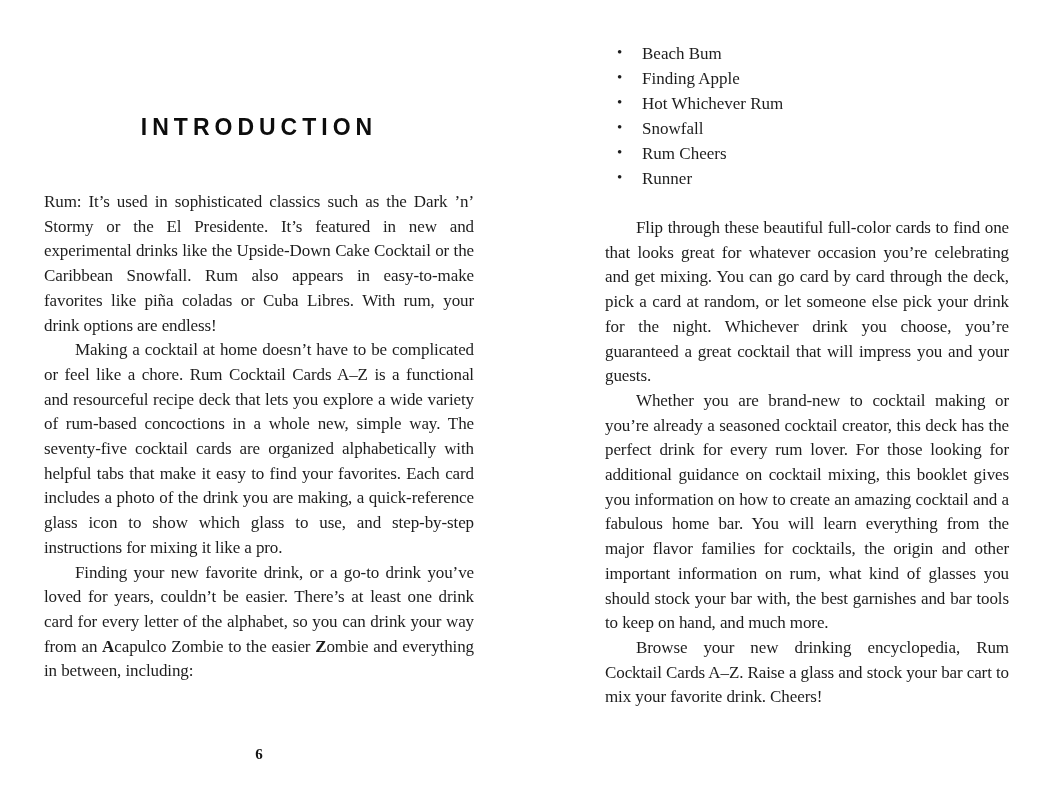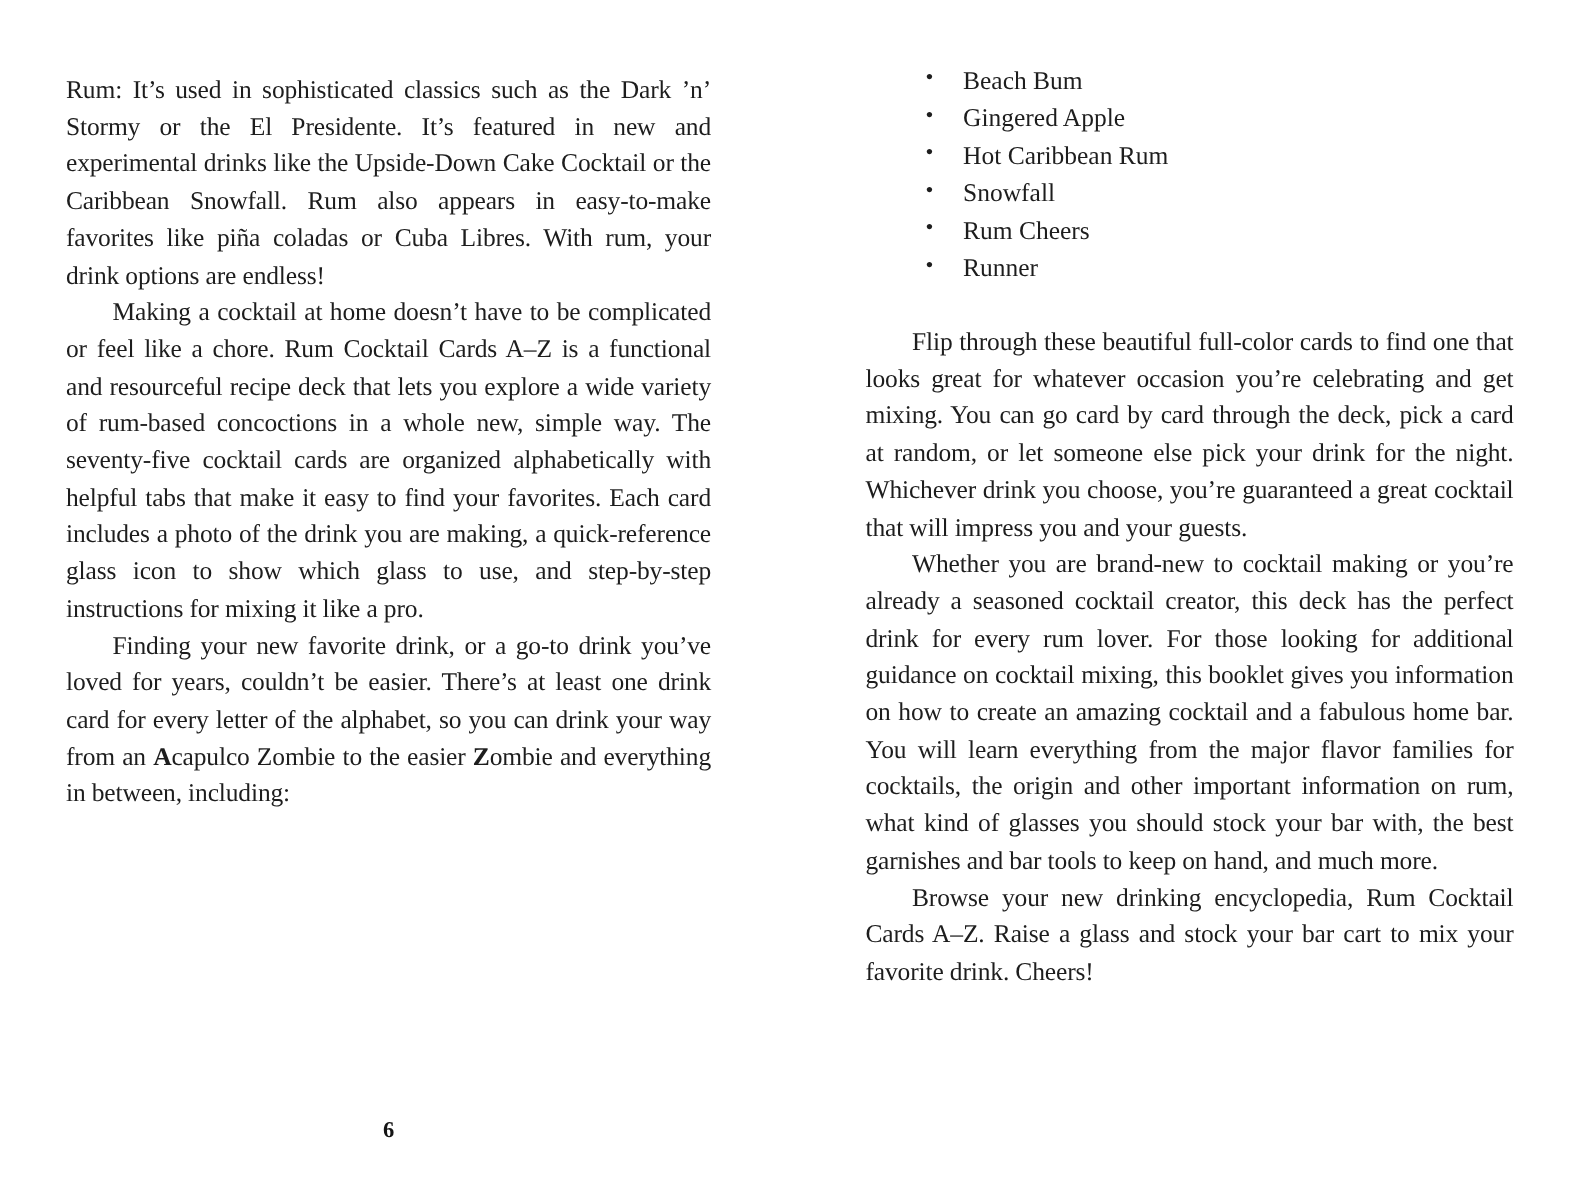--- a/index.html
+++ b/index.html
@@ -28,21 +28,21 @@
     font-weight: 700;
     font-size: 23px;
     line-height: 30px;
     letter-spacing: 5px;
     text-align: center;
     color: #0d0d0d;
     margin: 112px 0 0 0;
   }
 
   .body-text { margin-top: 48px; }
-  .page-right .body-text { margin-top: 25px; }
+  .page-right .body-text { margin-top: 25px; margin-left: 28px; }
 
   .body-text p {
     margin: 0;
     font-size: 17px;
     line-height: 24.7px;
     letter-spacing: -0.1px;
     text-align: justify;
   }
   .body-text p.indent { text-indent: 31px; }
   .seg-italic { }
@@ -77,33 +77,34 @@
   }
   .folio-center { text-align: center; }
   .folio-right  { text-align: right; }
 </style>
 </head>
 <body>
 
 <div>
 
   <div class="page page-left">
+    <h1 class="chapter-title">INTRODUCTION</h1>
     <div class="body-text">
         <p><span>Rum: It’s used in sophisticated classics such as the Dark ’n’ Stormy or the El Presidente. It’s featured in new and experimental drinks like the Upside-Down Cake Cocktail or the Caribbean Snowfall. Rum also appears in easy-to-make favorites like piña coladas or Cuba Libres. With rum, your drink options are endless!</span></p>
         <p class="indent"><span>Making a cocktail at home doesn’t have to be complicated or feel like a chore. </span><span class="seg-italic">Rum Cocktail Cards A–Z</span><span> is a functional and resourceful recipe deck that lets you explore a wide variety of rum-based concoctions in a whole new, simple way. The seventy-five cocktail cards are organized alphabetically with helpful tabs that make it easy to find your favorites. Each card includes a photo of the drink you are making, a quick-reference glass icon to show which glass to use, and step-by-step instructions for mixing it like a pro.</span></p>
         <p class="indent"><span>Finding your new favorite drink, or a go-to drink you’ve loved for years, couldn’t be easier. There’s at least one drink card for every letter of the alphabet, so you can drink your way from an </span><span class="seg-bold">A</span><span>capulco Zombie to the easier </span><span class="seg-bold">Z</span><span>ombie and everything in between, including:</span></p>
       </div>
     <div class="folio folio-center">6</div>
   </div>
 
   <div class="page page-right">
     <ul class="bullets">
         <li><span class="dot">•</span><span>Beach Bum</span></li>
-        <li><span class="dot">•</span><span>Gingered Apple</span></li>
-        <li><span class="dot">•</span><span>Hot Caribbean Rum</span></li>
+        <li><span class="dot">•</span><span>Finding Apple</span></li>
+        <li><span class="dot">•</span><span>Hot Whichever Rum</span></li>
         <li><span class="dot">•</span><span>Snowfall</span></li>
         <li><span class="dot">•</span><span>Rum Cheers</span></li>
         <li><span class="dot">•</span><span>Runner</span></li>
       </ul>
     <div class="body-text">
         <p class="indent"><span>Flip through these beautiful full-color cards to find one that looks great for whatever occasion you’re celebrating and get mixing. You can go card by card through the deck, pick a card at random, or let someone else pick your drink for the night. Whichever drink you choose, you’re guaranteed a great cocktail that will impress you and your guests.</span></p>
         <p class="indent"><span>Whether you are brand-new to cocktail making or you’re already a seasoned cocktail creator, this deck has the perfect drink for every rum lover. For those looking for additional guidance on cocktail mixing, this booklet gives you information on how to create an amazing cocktail </span><span class="seg-italic">and</span><span> a fabulous home bar. You will learn everything from the major flavor families for cocktails, the origin and other important information on rum, what kind of glasses you should stock your bar with, the best garnishes and bar tools to keep on hand, and much more.</span></p>
         <p class="indent"><span>Browse your new drinking encyclopedia, </span><span class="seg-italic">Rum Cocktail Cards A–Z</span><span>. Raise a glass and stock your bar cart to mix your favorite drink. Cheers!</span></p>
       </div>
   </div>

